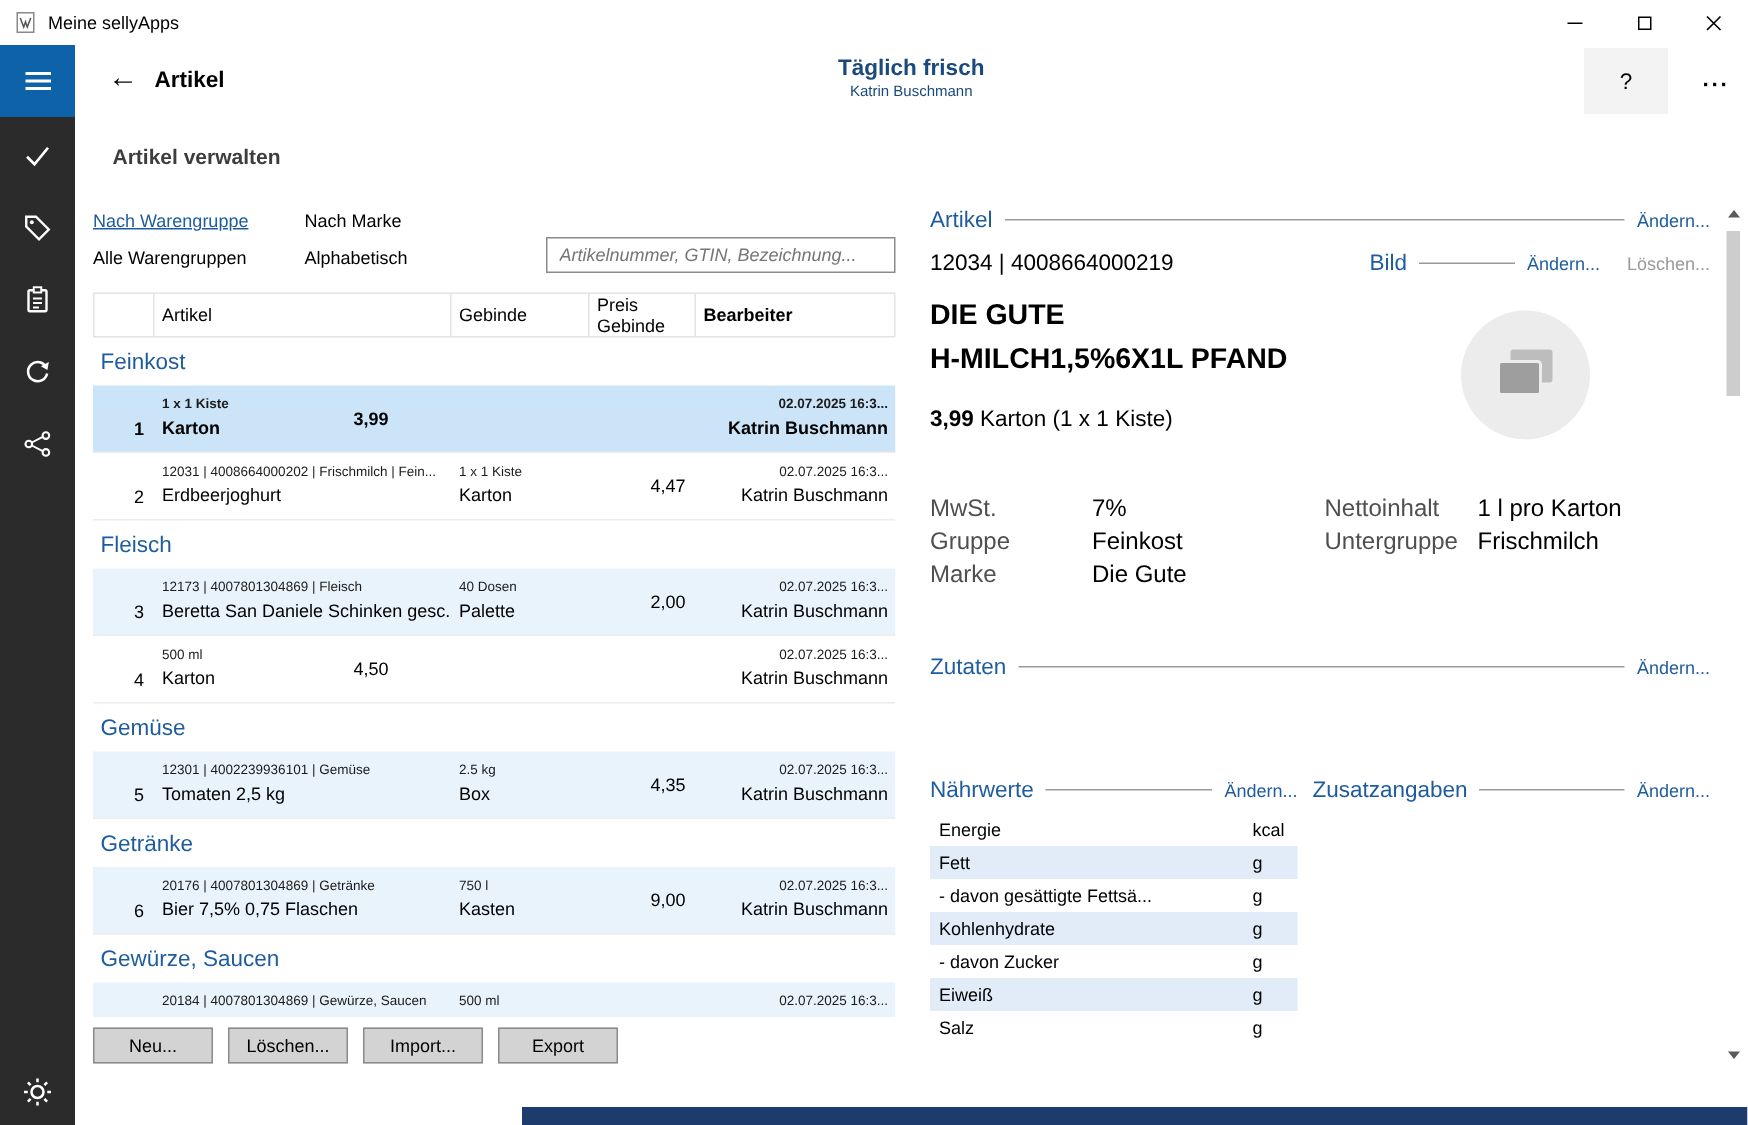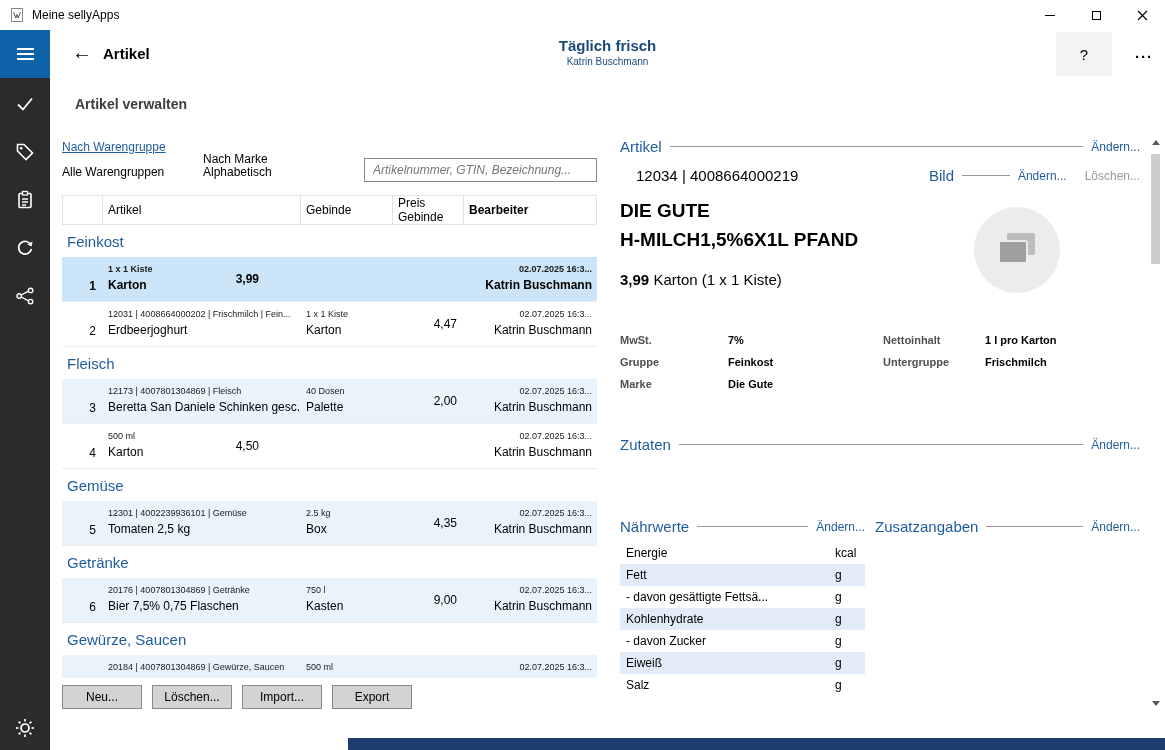--- a/index.html
+++ b/index.html
@@ -33,21 +33,21 @@
   .username{font-size:10px;color:var(--accent_deep);margin-top:2px;}
   .help-btn{position:absolute;right:53px;top:2px;width:56px;height:44px;background:#f3f3f3;display:flex;align-items:center;justify-content:center;font-size:15px;}
   .more-btn{position:absolute;right:12px;top:18px;font-size:15px;font-weight:700;letter-spacing:1px;}
 
   .subheader{position:absolute;left:75px;top:96px;font-size:14px;font-weight:700;color:#3d3d3d;}
 
   
   .list-panel{position:absolute;left:62px;top:140px;width:535px;height:572px;}
   .filter-link{position:absolute;font-size:12px;}
   .fl-group{left:0;top:0;color:var(--accent);text-decoration:underline;}
-  .fl-brand{left:141px;top:0;margin-top:12px;}
+  .fl-brand{left:141px;top:0;}
   .fl-all{left:0;top:25px;}
   .fl-alpha{left:141px;top:25px;}
   .search-input{position:absolute;right:0;top:18px;width:233px;height:24px;border:1px solid #8a8a8a;font-size:12px;padding:0 8px;font-family:inherit;}
   .search-input::placeholder{font-style:italic;color:#767676;}
 
   .table-header{position:absolute;top:55px;left:0;width:535px;height:30px;display:flex;border:1px solid #e3e3e3;background:#fff;}
   .th{border-right:1px solid #e3e3e3;font-size:12px;display:flex;flex-direction:column;justify-content:center;padding-left:5px;}
   .th:last-child{border-right:none;}
   .th-num{width:40px;}
   .th-art{width:198px;}
@@ -72,28 +72,28 @@
   .abtn{width:80px;height:24px;background:#d3d3d3;border:1px solid #8a8a8a;font-size:12px;font-family:inherit;display:flex;align-items:center;justify-content:center;}
 
   
   .details{position:absolute;left:620px;top:136px;width:520px;height:576px;}
   .sec{display:flex;align-items:center;}
   .sec-label{font-size:15px;color:var(--accent);white-space:nowrap;}
   .hline{flex:1;border-top:1px solid #999;margin:0 8px;}
   .link{font-size:12px;color:var(--accent);white-space:nowrap;}
   .link.disabled{color:#9a9a9a;}
   .sec-artikel{position:absolute;top:2px;left:0;right:0;}
-  .id-bild-row{position:absolute;top:31px;left:0;right:0;display:flex;align-items:center;margin-left:16px;}
+  .id-bild-row{position:absolute;top:31px;left:0;right:0;display:flex;align-items:center;}
   .artikel-id{font-size:15px;width:293px;white-space:nowrap;overflow:hidden;}
   .id-bild-row .link + .link{margin-left:18px;}
   .name-block{position:absolute;top:60px;left:0;width:345px;font-size:19px;font-weight:700;line-height:29px;}
   .price-row{position:absolute;top:135px;left:0;font-size:15px;}
   .price-val{font-weight:700;}
   .img-circle{position:absolute;top:71px;left:354px;width:86px;height:86px;border-radius:50%;background:#ececec;display:flex;align-items:center;justify-content:center;}
-  .info-grid{position:absolute;top:193px;left:0;right:15px;display:grid;grid-template-columns:108px 155px 102px 1fr;grid-auto-rows:22px;align-items:center;font-size:11px;font-weight:bold;}
+  .info-grid{position:absolute;top:193px;left:0;right:15px;display:grid;grid-template-columns:108px 155px 102px 1fr;grid-auto-rows:22px;align-items:center;font-size:16px;}
   .info-lbl{color:#4f4f4f;}
   .sec-zutaten{position:absolute;top:300px;left:0;right:0;}
   .dual-sec{position:absolute;top:382px;left:0;right:0;display:flex;align-items:center;}
   .dual-left{width:245px;display:flex;align-items:center;}
   .dual-right{flex:1;margin-left:10px;display:flex;align-items:center;}
   .nut-table{position:absolute;top:406px;left:0;width:245px;}
   .nut-row{display:flex;height:22px;align-items:center;font-size:12px;}
   .nut-row.tinted{background:var(--nutrition_tinted);}
   .nut-name{flex:1;padding-left:6px;white-space:nowrap;overflow:hidden;}
   .nut-unit{width:30px;}

